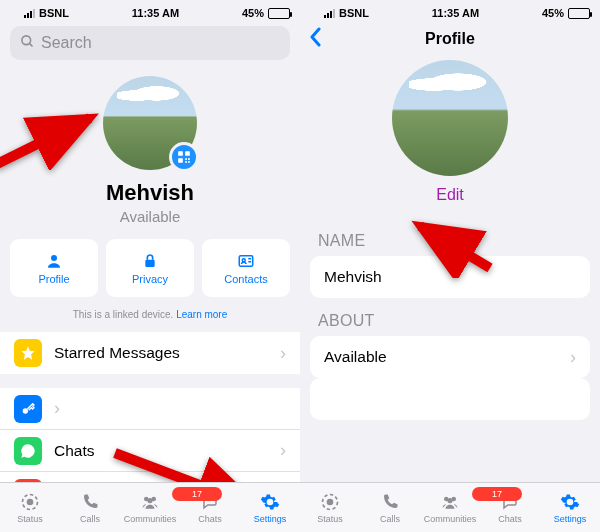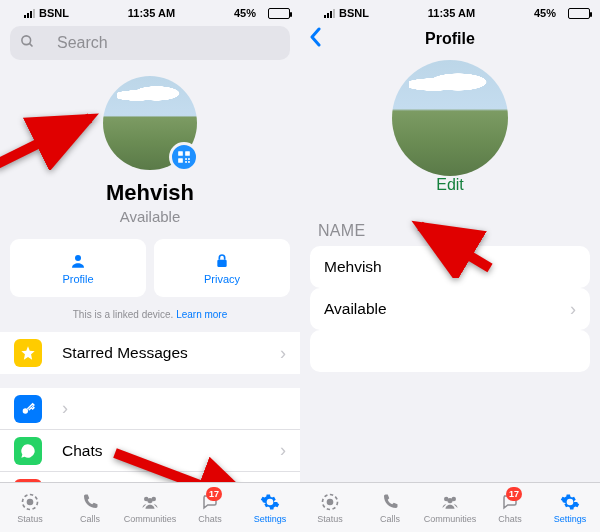--- a/index.html
+++ b/index.html
@@ -1,60 +1,60 @@
 <!DOCTYPE html>
 <html><head>
 <meta charset="utf-8">
 <style>
   * { box-sizing: border-box; margin: 0; padding: 0; font-family: -apple-system, Helvetica, Arial, sans-serif; }
   body { background: #fff; width: 600px; height: 532px; overflow: hidden; display: flex; }
   .phone { width: 300px; height: 532px; background: #f2f2f6; display: flex; flex-direction: column; position: relative; }
   .phone.right { background: #f2f2f6; }
   .status-bar { height: 20px; display: flex; align-items: center; justify-content: space-between; padding: 6px 10px 0 24px; font-size: 11px; font-weight: 600; color: #000; background: transparent; }
-  .status-right { display: flex; align-items: center; gap: 12px; }
+  .status-right { display: flex; align-items: center; gap: 4px; }
   .sig { display: inline-flex; align-items: flex-end; gap: 1px; height: 10px; }
   .sig span { width: 2px; background: #000; display: inline-block; }
   .sig span:nth-child(1){height:3px;} .sig span:nth-child(2){height:5px;} .sig span:nth-child(3){height:7px;} .sig span:nth-child(4){height:9px;background:#bbb;}
   .battery { width: 22px; height: 11px; border: 1px solid #000; border-radius: 2px; position: relative; }
   .battery::after { content: ""; position: absolute; right: -3px; top: 3px; width: 2px; height: 5px; background: #000; border-radius: 1px; }
   .battery-fill { height: 100%; background: #000; }
   .nav { height: 38px; display: flex; align-items: center; justify-content: center; position: relative; }
   .nav-back { position: absolute; left: 8px; color: #007aff; font-size: 20px; font-weight: 500; }
   .nav-title { font-size: 16px; font-weight: 600; color: #000; }
   .search-wrap { padding: 6px 10px 10px 10px; }
-  .search { background: #e4e4ea; border-radius: 10px; height: 34px; display: flex; align-items: center; padding: 0 10px; gap: 22px; color: #8e8e93; font-size: 16px; text-align: center; }
+  .search { background: #e4e4ea; border-radius: 10px; height: 34px; display: flex; align-items: center; padding: 0 10px; gap: 6px; color: #8e8e93; font-size: 16px; text-align: center; }
   .search .mag { font-size: 15px; }
   .profile-block { display: flex; flex-direction: column; align-items: center; padding: 6px 0 14px 0; }
   .avatar { width: 94px; height: 94px; border-radius: 50%; overflow: hidden; position: relative; background: linear-gradient(to bottom, #bcd6e8 0%, #c4dcef 42%, #7c9b63 44%, #6b8c54 70%, #5a7a48 100%); }
   .avatar-large { width: 116px; height: 116px; }
   .clouds { position: absolute; top: 10%; left: 15%; width: 70%; height: 22%; background: radial-gradient(ellipse at 30% 50%, #fff 35%, transparent 36%), radial-gradient(ellipse at 60% 40%, #fff 40%, transparent 41%); }
   .qr-badge { position: absolute; right: -2px; bottom: -2px; width: 30px; height: 30px; border-radius: 50%; background: #1e90ff; border: 3px solid #f2f2f6; display: flex; align-items: center; justify-content: center; }
   .qr-badge svg { width: 14px; height: 14px; }
   .uname { font-size: 22px; font-weight: 700; color: #000; margin-top: 10px; }
   .ustatus { font-size: 15px; color: #8e8e93; margin-top: 2px; }
   .action-row { display: flex; gap: 8px; padding: 0 10px 12px 10px; }
   .action { flex: 1; background: #fff; border-radius: 9px; height: 58px; display: flex; flex-direction: column; align-items: center; justify-content: center; gap: 3px; }
   .action .ic { color: #007aff; height: 18px; display:flex; align-items:center; }
   .action .lbl { font-size: 11px; color: #007aff; font-weight: 500; }
   .linked-row { text-align: center; font-size: 10px; color: #8e8e93; padding: 0 0 12px 0; }
   .learn { color: #007aff; }
   .list { background: #fff; }
-  .list-item { height: 42px; display: flex; align-items: center; padding: 0 14px; border-bottom: 0.5px solid #e0e0e4; gap: 20px; }
+  .list-item { height: 42px; display: flex; align-items: center; padding: 0 14px; border-bottom: 0.5px solid #e0e0e4; gap: 12px; }
   .list-item:last-child { border-bottom: none; }
   .li-icon { width: 28px; height: 28px; border-radius: 6px; display:flex; align-items:center; justify-content:center; flex-shrink:0; }
   .li-label { flex: 1; font-size: 15.5px; color: #000; }
   .chev { color: #c7c7cc; font-size: 18px; }
   .list-gap { height: 14px; }
   .tabbar { position:absolute; bottom:0; left:0; right:0; height: 50px; background: #f7f7f9; border-top: 0.5px solid #d0d0d4; display: flex; }
   .tab { flex: 1; display: flex; flex-direction: column; align-items: center; justify-content: center; gap: 2px; position: relative; }
   .tab .ticon { color: #8e8e93; height: 20px; display:flex; align-items:center; }
   .tab .tlabel { font-size: 9px; color: #8e8e93; }
   .tab.active .ticon, .tab.active .tlabel { color: #007aff; }
-  .badge { position: absolute; top: 4px; right: 18px; background: #ff3b30; color: #fff; font-size: 9px; border-radius: 8px; min-width: 16px; height: 14px; display: flex; align-items:center; justify-content:center; padding: 0 3px; font-weight:700; }
-  .edit-link { font-size: 16px; color: #15803d; font-weight: 500; margin-top: 0; }
+  .badge { position: absolute; top: 4px; right: 18px; background: #ff3b30; color: #fff; font-size: 9px; border-radius: 8px; min-width: 16px; height: 14px; display: flex; align-items:center; justify-content:center; padding: 0 20px; font-weight:400; }
+  .edit-link { font-size: 16px; color: #a21caf; font-weight: 500; margin-top: 10px; }
   .section-label { font-size: 16px; color: #8e8e93; padding: 14px 18px 6px 18px; letter-spacing: 0.3px; }
   .field { margin: 0 10px; background: #fff; border-radius: 10px; height: 42px; display: flex; align-items: center; padding: 0 14px; font-size: 15.5px; justify-content: space-between; }
   .hint { font-size: 12px; color: #8e8e93; padding: 7px 18px 0 18px; line-height: 1.3; }
   .arrow { position: absolute; pointer-events: none; }
   .arrow svg { filter: drop-shadow(0 2px 3px rgba(0,0,0,0.4)); }
   .content { flex:1; overflow:hidden; position:relative; }
 </style>
 </head>
 <body>
 
@@ -122,20 +122,32 @@
       </div>
       <div class="action">
         <span class="ic">
             <svg width="16" height="16" viewBox="0 0 24 24" fill="#007aff">
               <rect x="5" y="10" width="14" height="11" rx="2"></rect>
               <path d="M8 10V7a4 4 0 018 0v3" fill="none" stroke="#007aff" stroke-width="2.5"></path>
             </svg>
           </span>
         <span class="lbl">Privacy</span>
       </div>
+      <div class="action">
+        <span class="ic">
+            <svg width="18" height="18" viewBox="0 0 24 24" fill="none" stroke="#007aff" stroke-width="2">
+              <rect x="3" y="5" width="18" height="14" rx="2"></rect>
+              <circle cx="9" cy="11" r="2"></circle>
+              <path d="M6 16c0-1.5 1.5-2.5 3-2.5s3 1 3 2.5"></path>
+              <line x1="15" y1="9" x2="19" y2="9"></line>
+              <line x1="15" y1="13" x2="19" y2="13"></line>
+            </svg>
+          </span>
+        <span class="lbl">Contacts</span>
+      </div>
     </div>
 
     <div class="linked-row">
       <span>This is a linked device.</span>
       <span class="learn">Learn more</span>
     </div>
 
     <div class="list">
       <div class="list-item">
         <div class="li-icon" style="background:#ffcc00">
@@ -282,20 +294,21 @@
           <div class="clouds"></div>
         </div>
       <div class="edit-link">Edit</div>
     </div>
 
     <div class="section-label">NAME</div>
     <div class="field">
       <span>Mehvish</span>
     </div>
 
+    <div class="section-label">ABOUT</div>
     <div class="field">
       <span>Available</span>
       <span class="chev">›</span>
     </div>
 
     <div class="field" style="color:#fff;">​</div>
 
     <div class="arrow" style="left:100px; top:198px;">
       <svg width="100" height="60">
           <defs>

